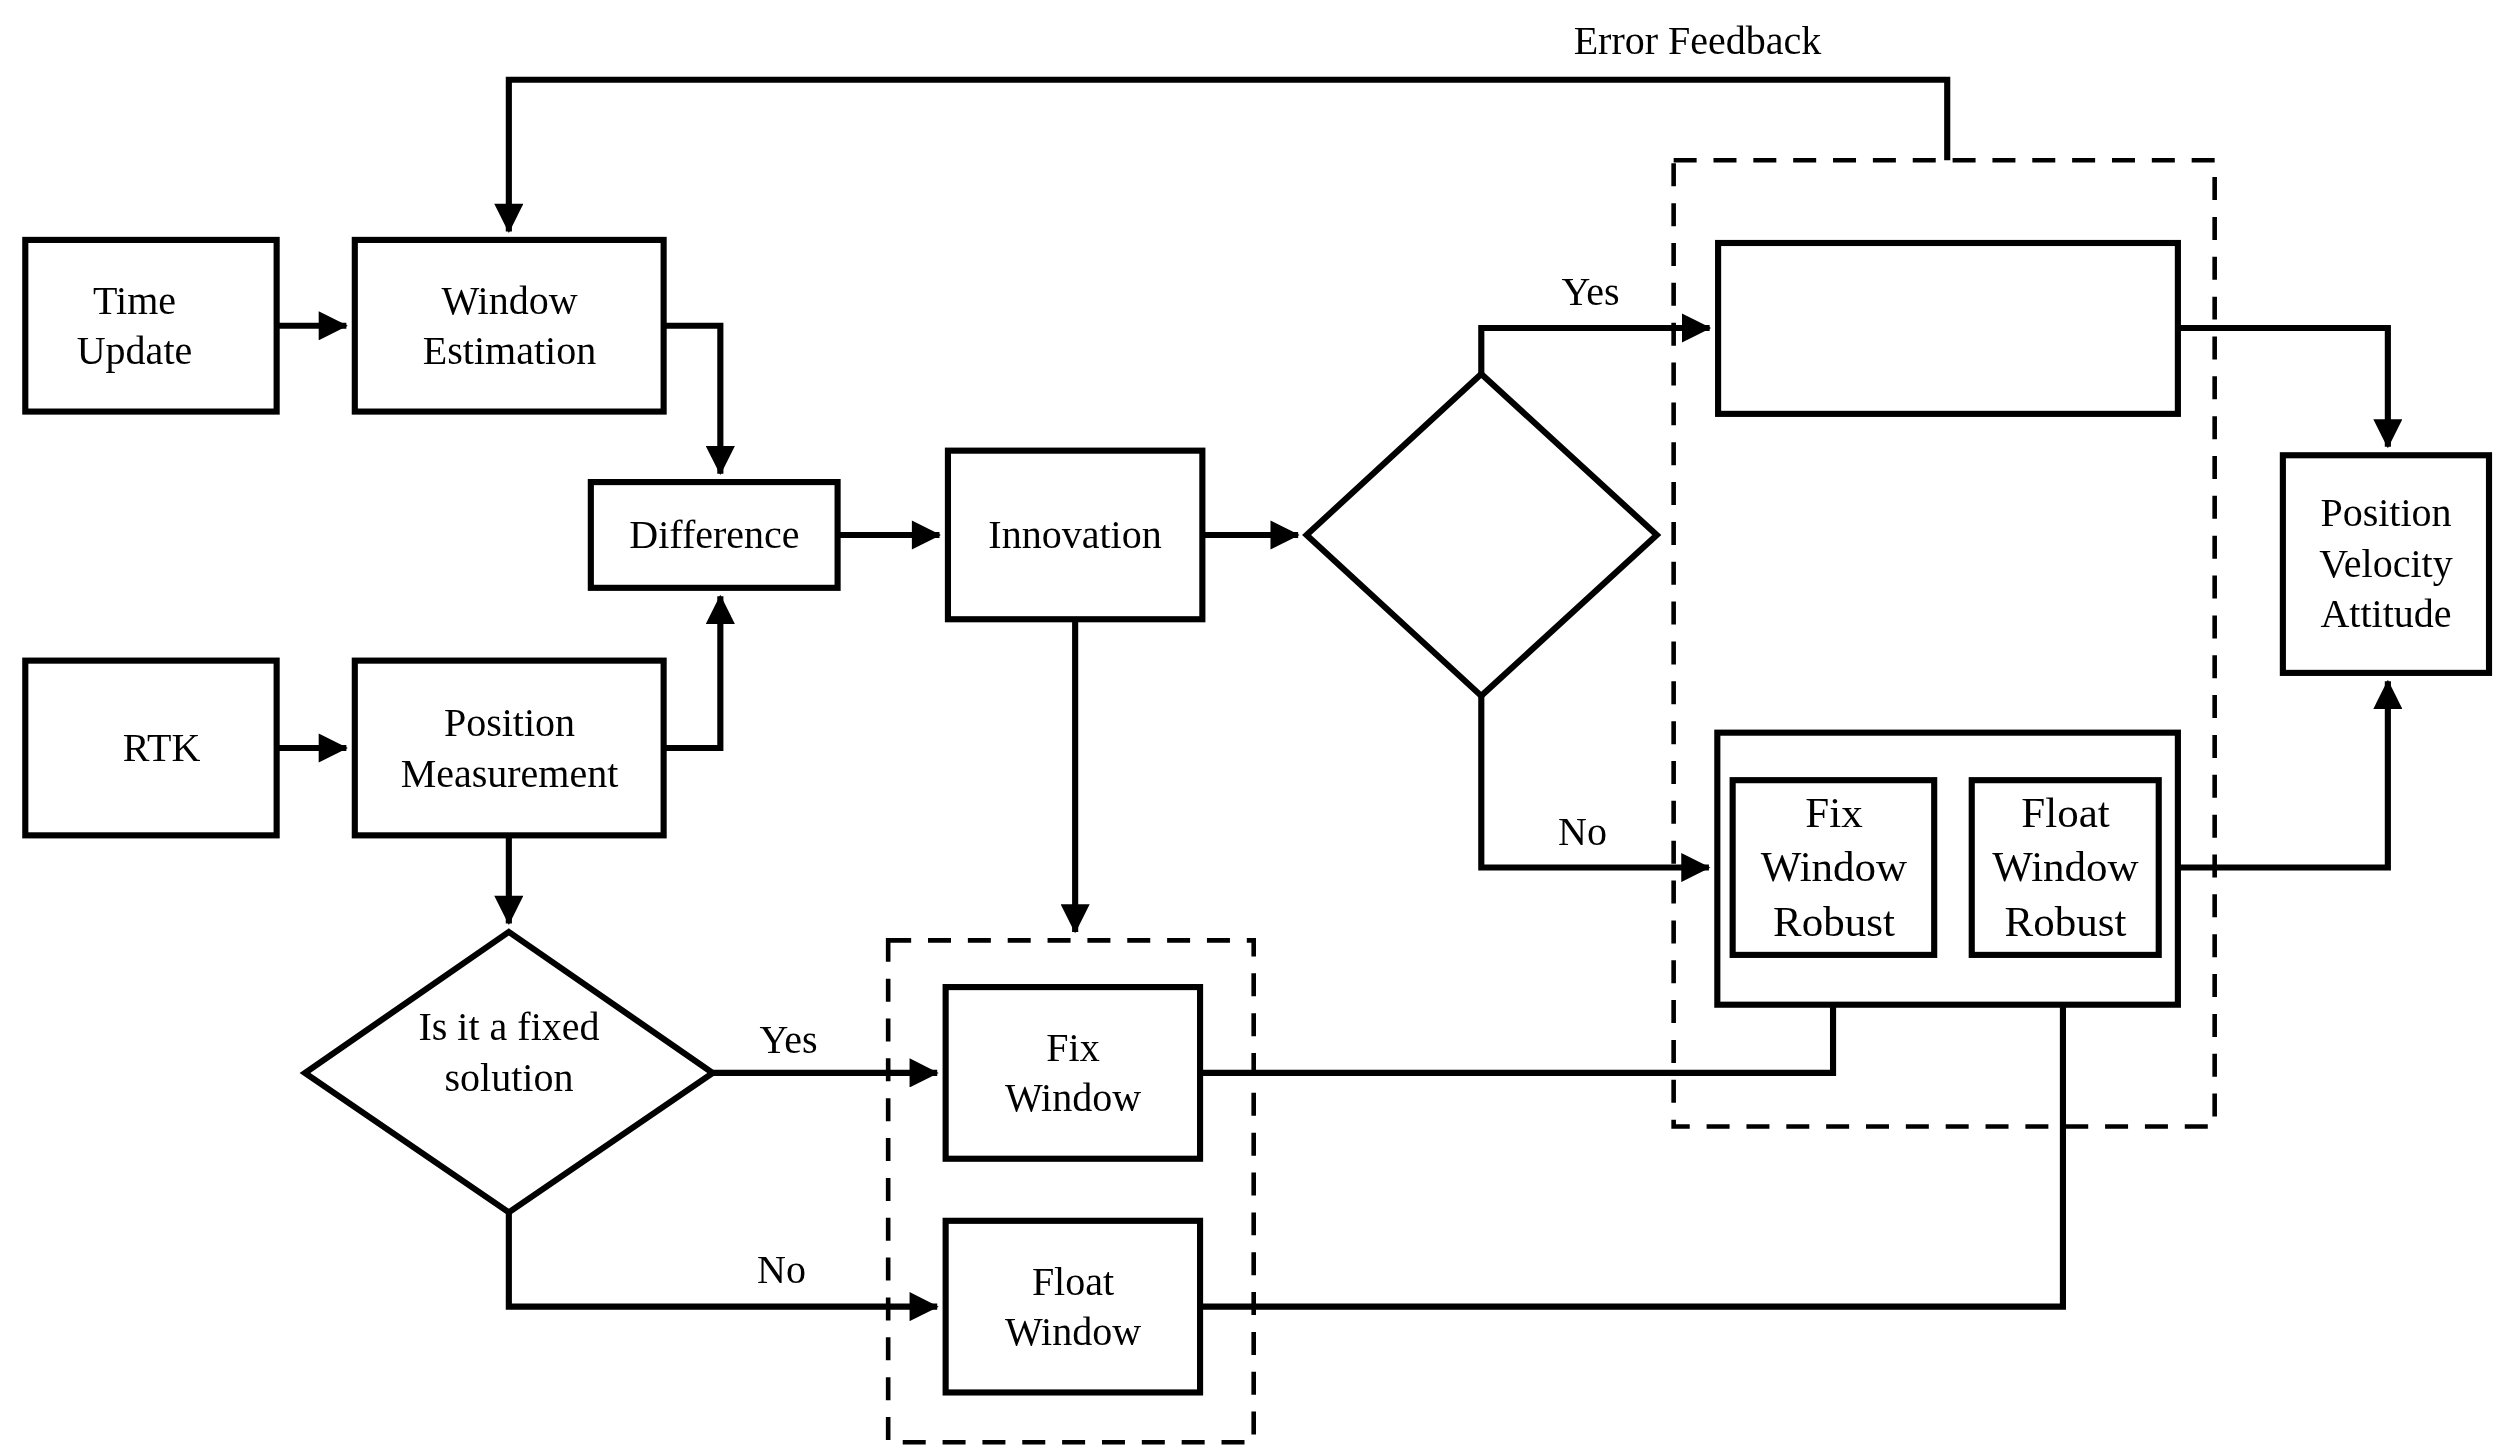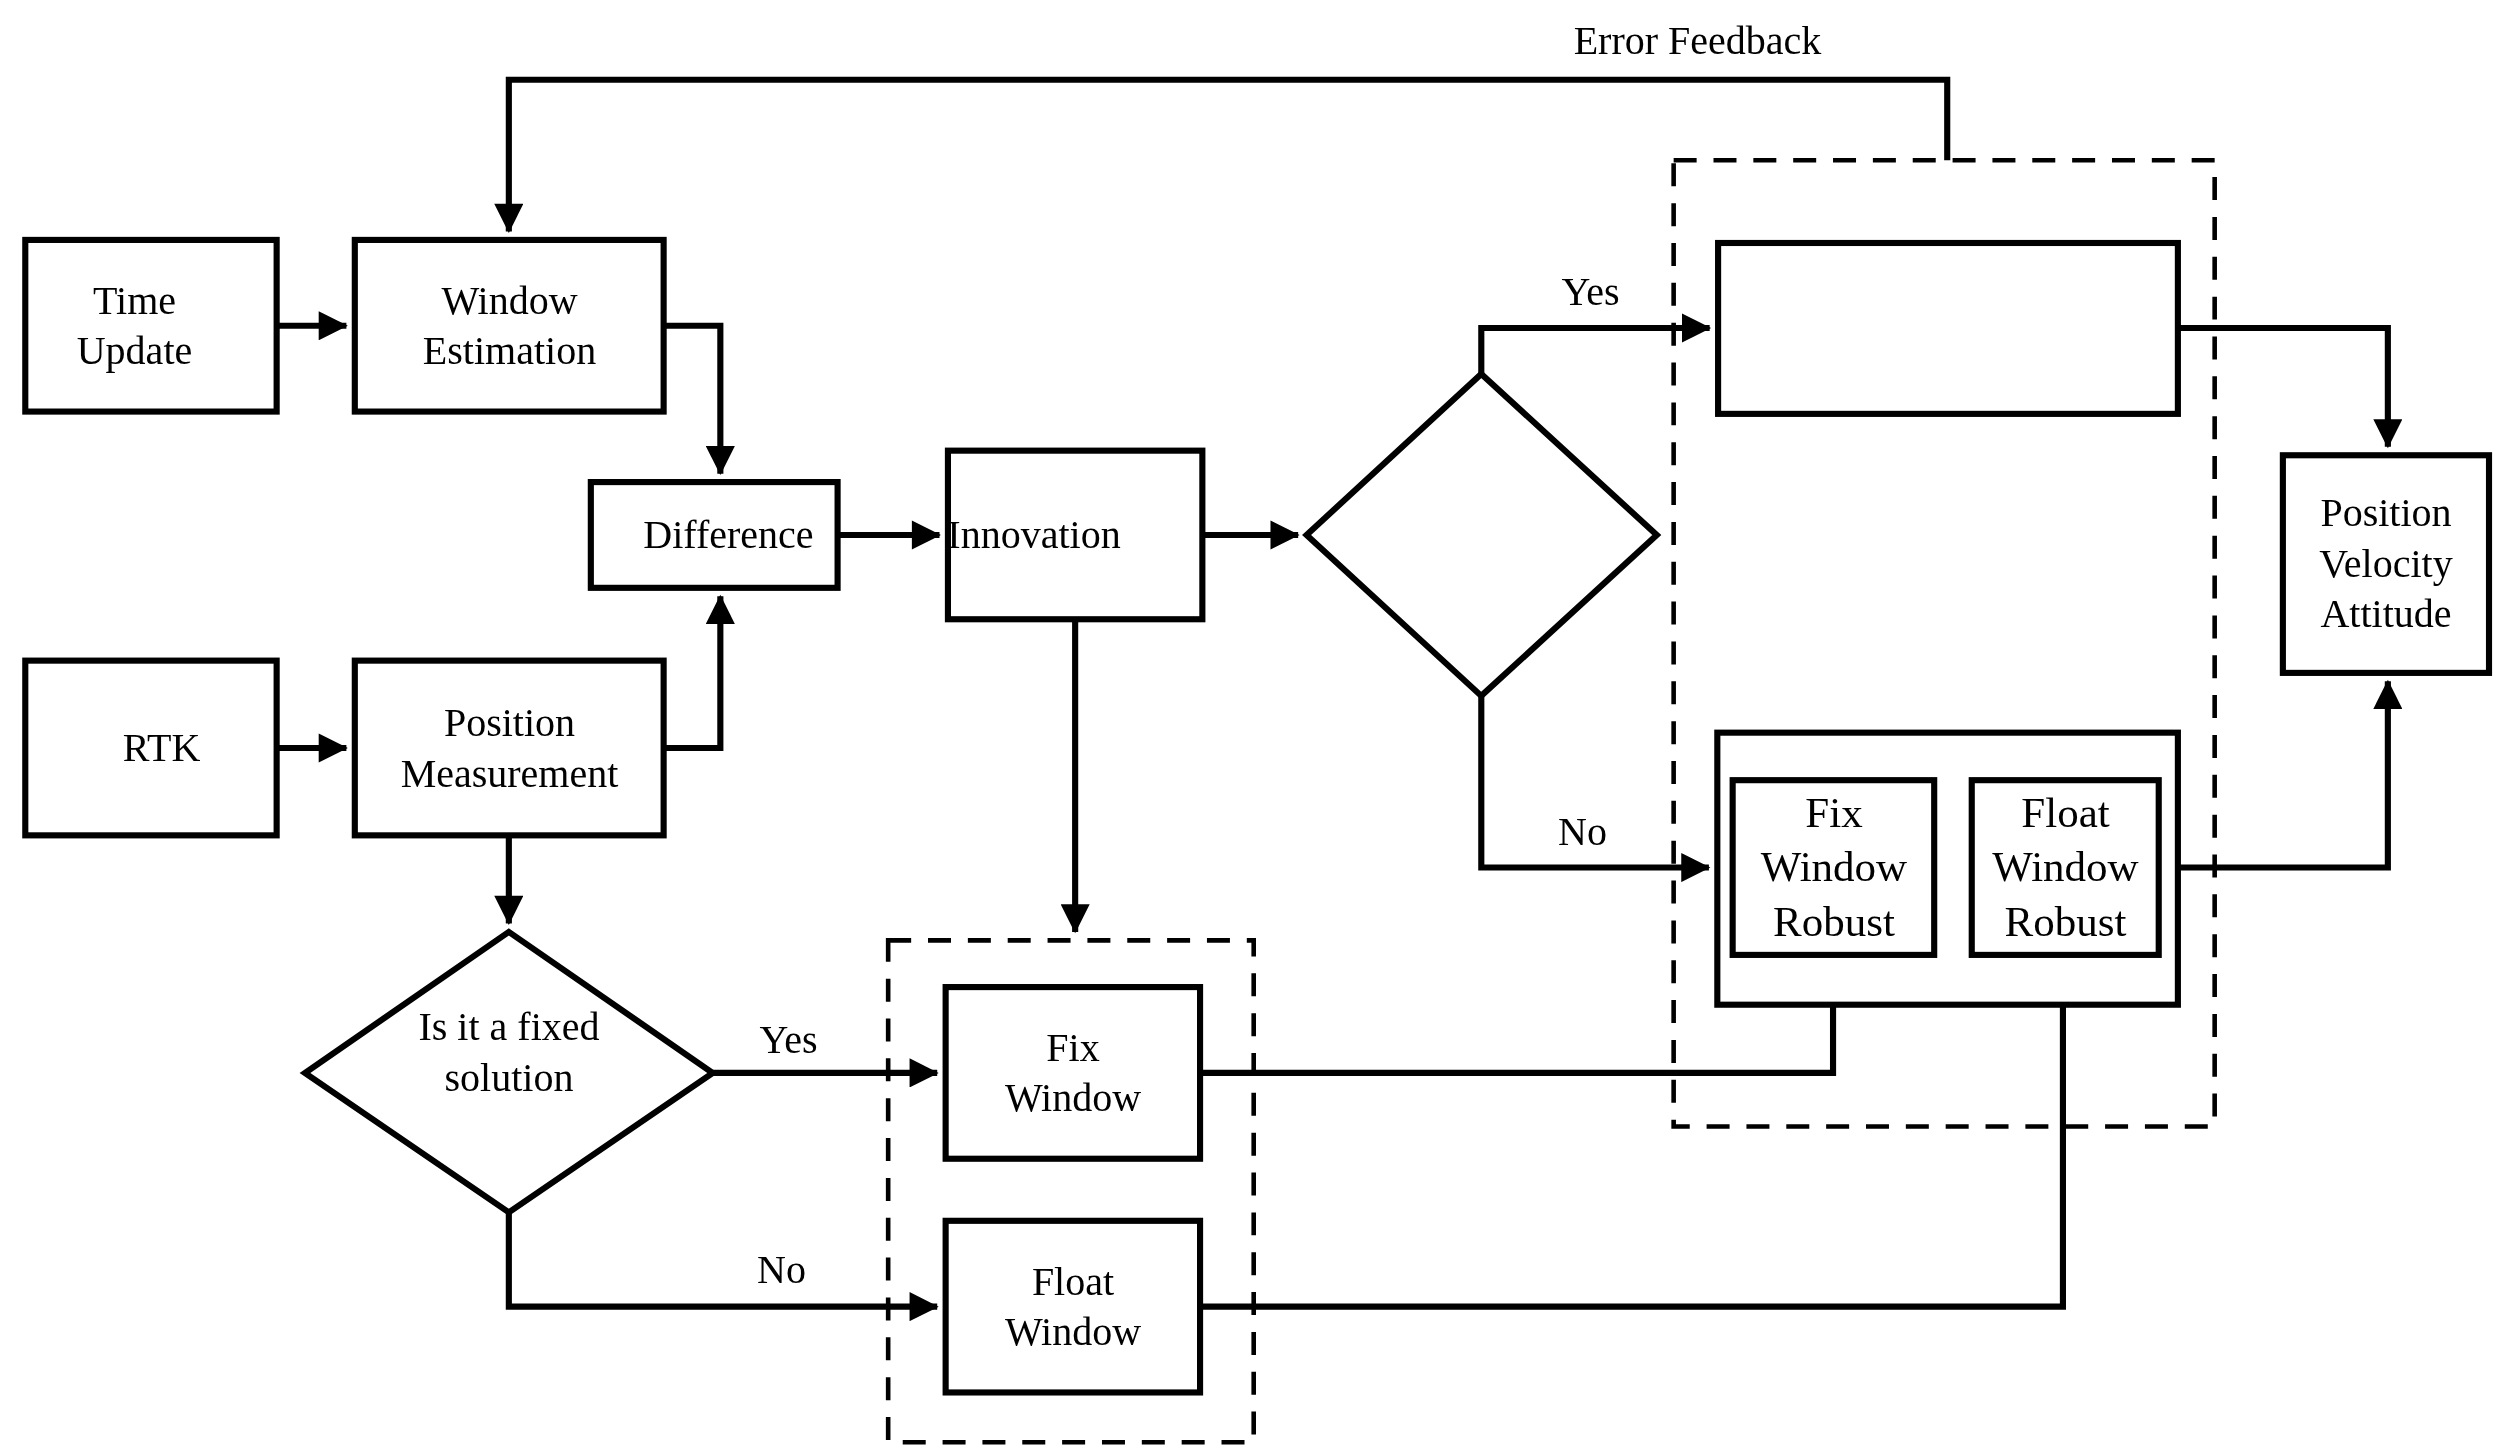--- a/index.html
+++ b/index.html
@@ -92,22 +92,22 @@
     <rect x="1234" y="1593" width="332" height="224" fill="#ffffff" stroke="#000000" stroke-width="8"></rect>
 
     <polygon points="1933,488 2162,698 1933,908 1705,698" fill="#ffffff" stroke="#000000" stroke-width="8"></polygon>
     <polygon points="664,1216 930,1400 664,1582 398,1400" fill="#ffffff" stroke="#000000" stroke-width="8"></polygon>
   </svg>
 
   <div class="lbl" style="left:9px;   top:240px; width:251px; height:172px;">Time
 Update</div>
   <div class="lbl" style="left:355px;  top:240px; width:309px; height:172px;">Window
 Estimation</div>
-  <div class="lbl" style="left:605px;  top:482px; width:247px; height:106px;">Difference</div>
-  <div class="lbl" style="left:907px; top:451px; width:254px; height:169px;">Innovation</div>
+  <div class="lbl" style="left:591px;  top:482px; width:247px; height:106px;">Difference</div>
+  <div class="lbl" style="left:948px; top:451px; width:254px; height:169px;">Innovation</div>
   <div class="lbl" style="left:36px;   top:661px; width:251px; height:175px;">RTK</div>
   <div class="lbl" style="left:355px;  top:661px; width:309px; height:175px;">Position
 Measurement</div>
   <div class="lbl" style="left:2283px; top:455px; width:206px; height:218px;">Position
 Velocity
 Attitude</div>
   <div class="lbl small" style="left:1733px; top:780px; width:202px; height:175px;">Fix
 Window
 Robust</div>
   <div class="lbl small" style="left:1972px; top:780px; width:187px; height:175px;">Float

